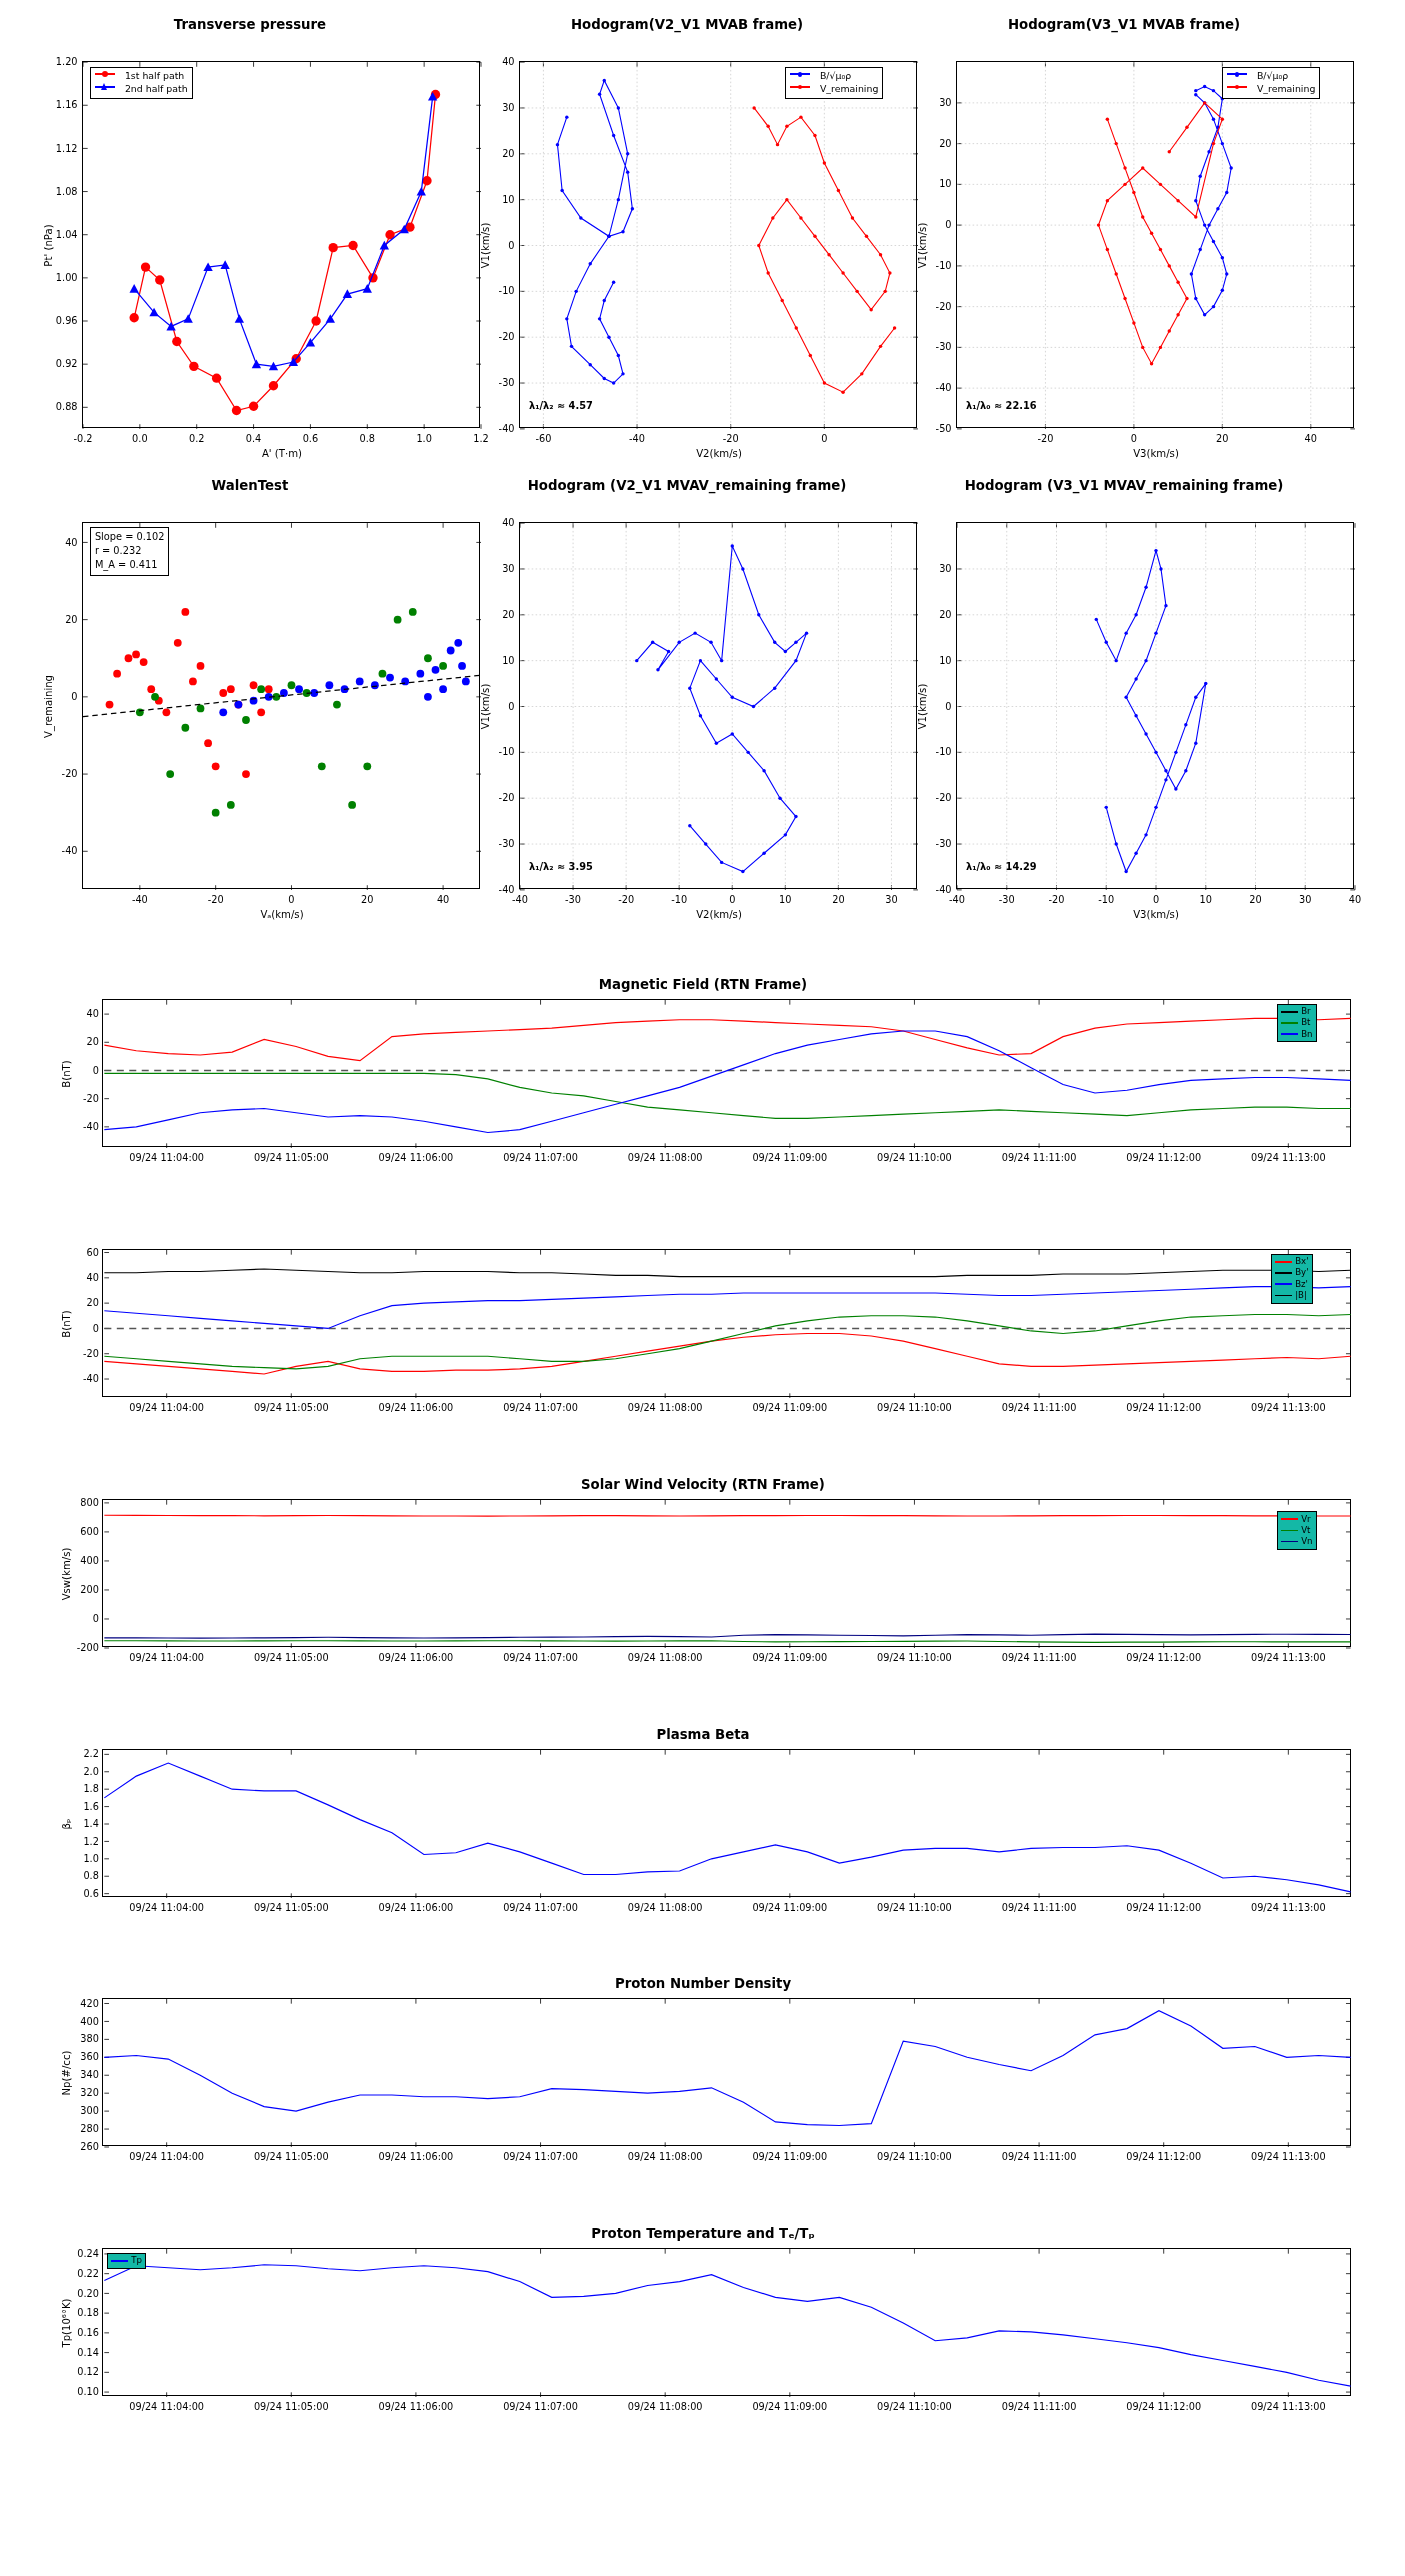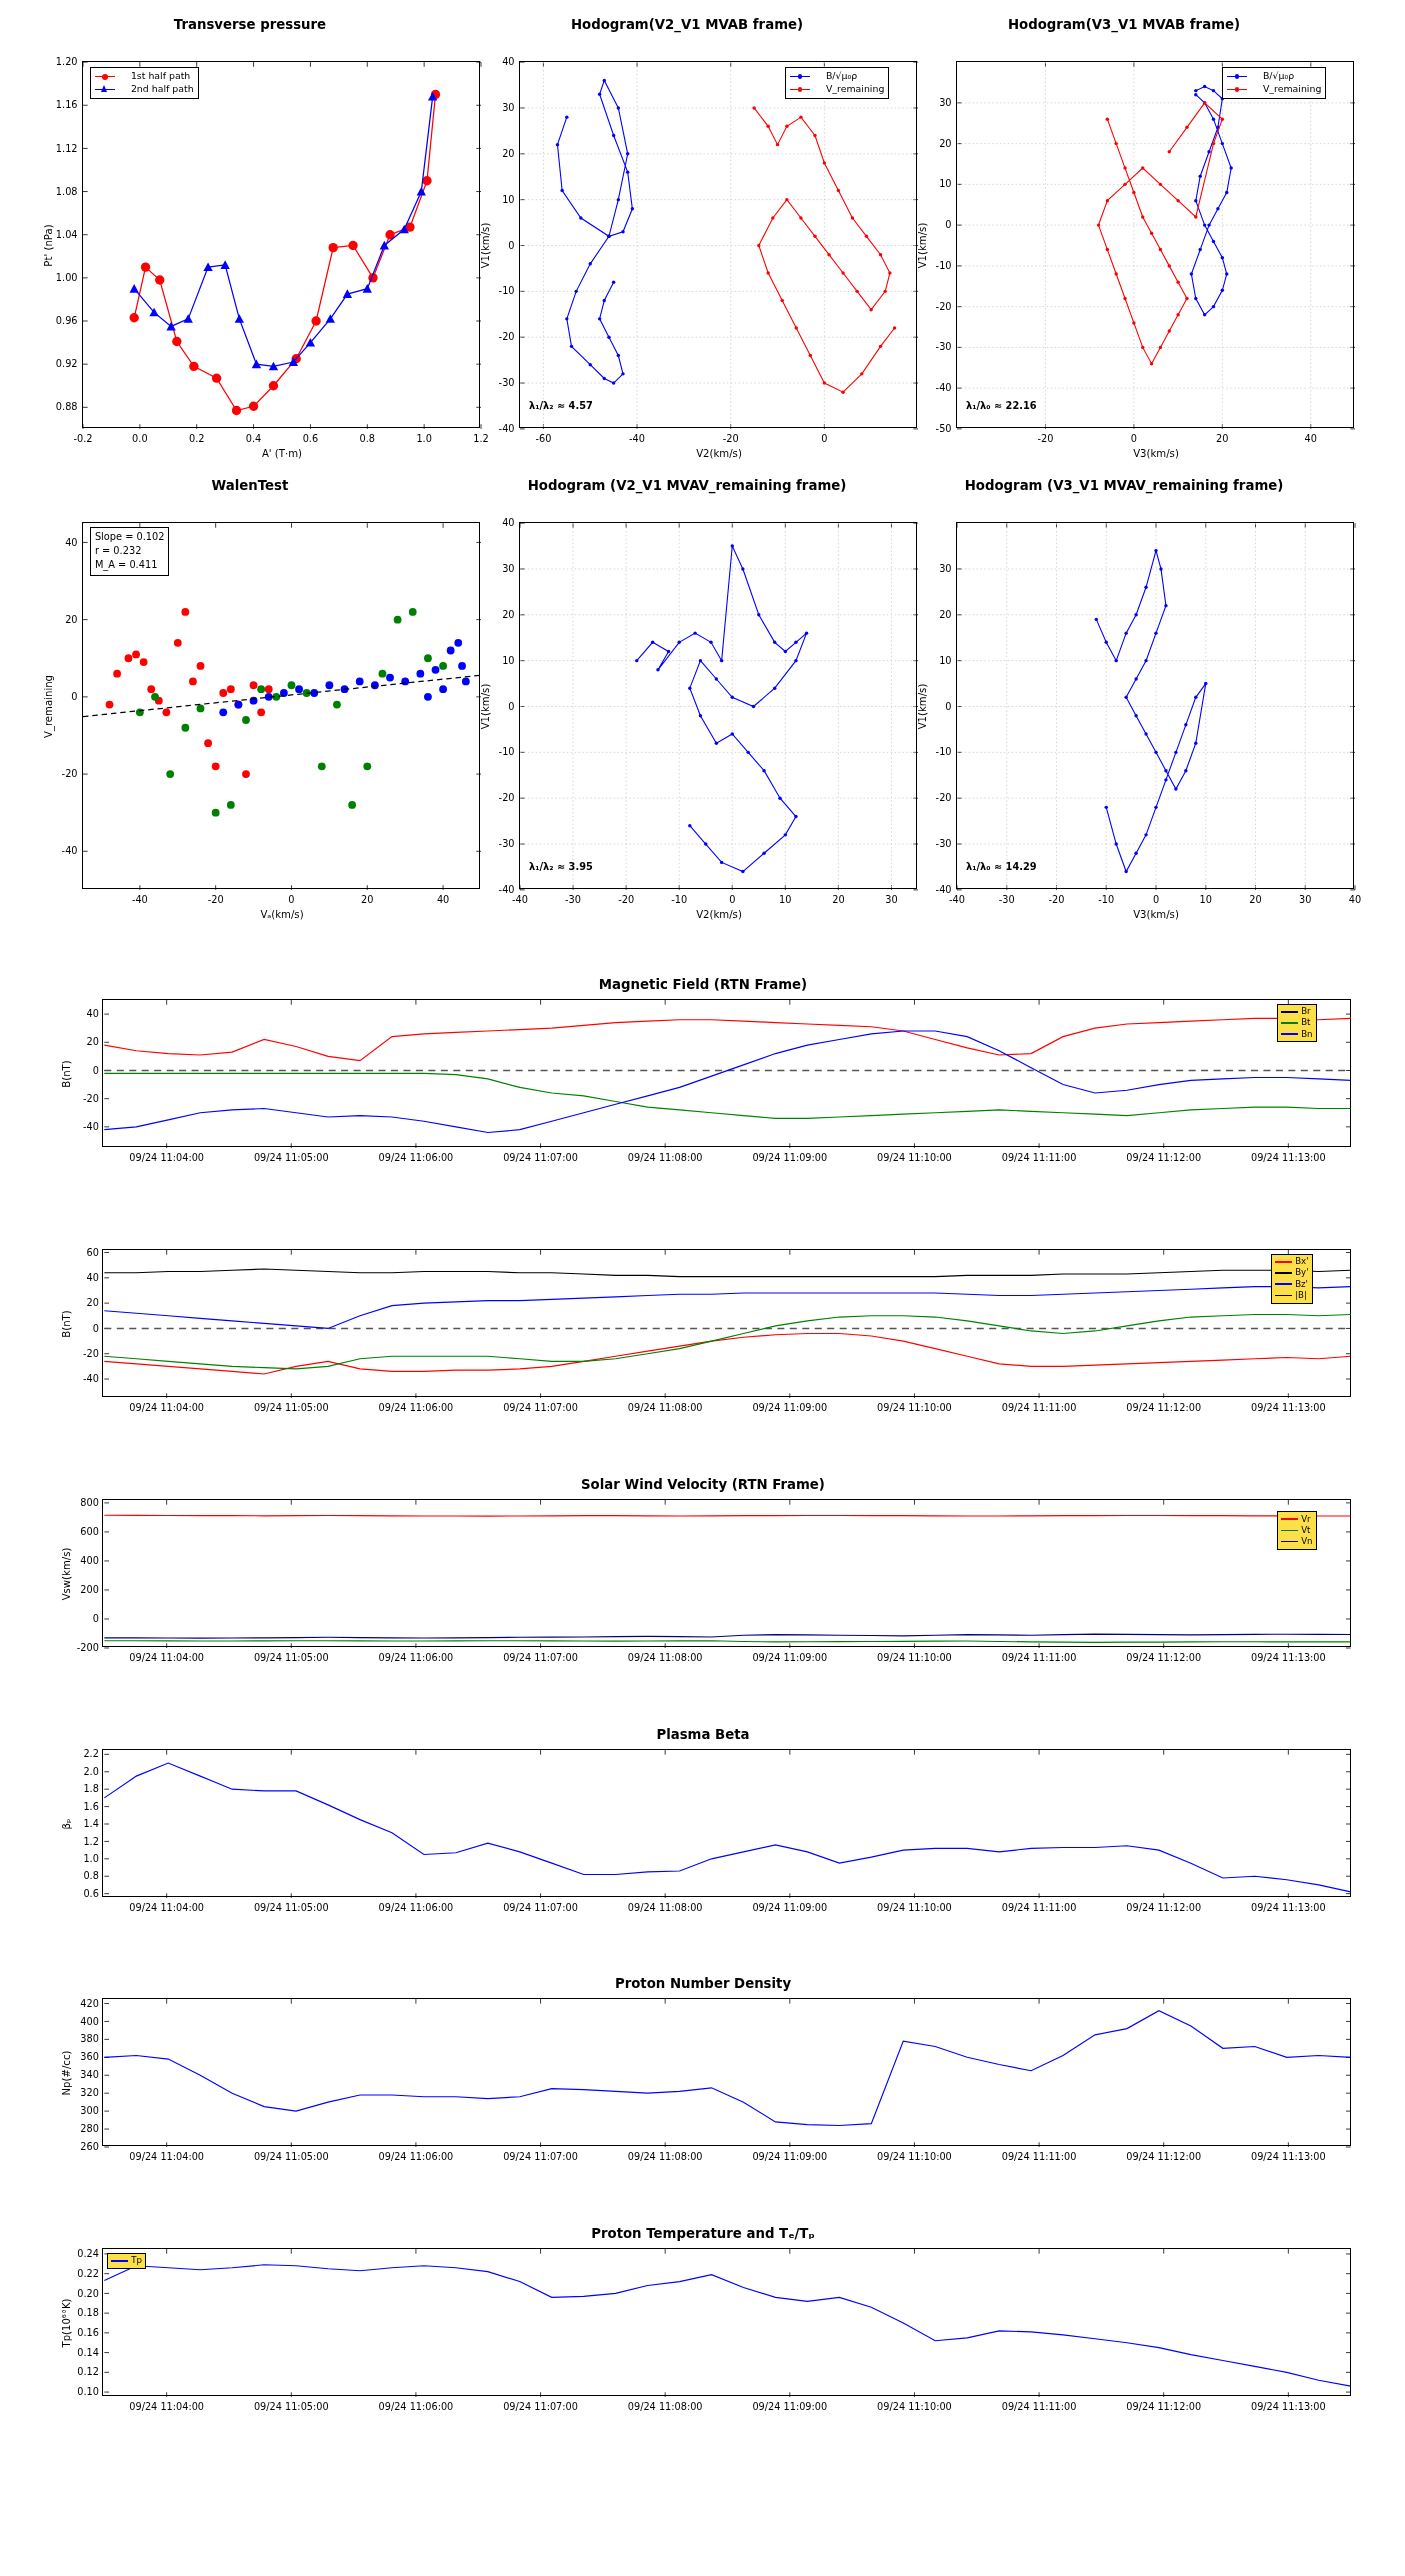--- a/index.html
+++ b/index.html
@@ -5,28 +5,28 @@
   html,body{margin:0;padding:0;background:#ffffff;}
   body{width:1405px;height:2576px;font-family:"DejaVu Sans",sans-serif;color:#000;}
   .page{position:relative;width:1405px;height:2576px;}
   .panel{position:absolute;box-sizing:border-box;}
   .axes{position:absolute;border:0.8px solid #000;background:#fff;box-sizing:border-box;overflow:visible;}
   .title{position:absolute;width:100%;text-align:center;font-size:13.3px;font-weight:bold;top:-22px;left:0;}
   svg{display:block;overflow:visible;}
   .tk{font-size:12.5px;fill:#000;font-family:"DejaVu Sans",sans-serif;}
   .axlabel{font-size:13px;fill:#000;font-family:"DejaVu Sans",sans-serif;}
   .legendbox{position:absolute;border:0.8px solid #000;background:#fff;font-size:9.4px;padding:2.3px 3.9px;line-height:1.35;}
-  .legendbox .row{display:flex;align-items:center;gap:16px;white-space:nowrap;}
+  .legendbox .row{display:flex;align-items:flex-start;gap:10px;white-space:nowrap;}
   .lmark{width:20px;height:7.8px;position:relative;display:inline-block;}
   .lmark .ln{position:absolute;top:3.1px;left:0;width:20px;height:1.6px;}
   .lmark .dot{position:absolute;top:0.8px;left:7px;width:6.2px;height:6.2px;border-radius:50%;}
   .lmark .tri{position:absolute;top:0px;left:6.2px;width:0;height:0;border-left:3.9px solid transparent;border-right:3.9px solid transparent;}
   .annot{position:absolute;font-size:9.8px;font-weight:bold;}
   .annotbox{position:absolute;border:0.8px solid #000;background:#fff;font-size:9.8px;padding:2.3px 3.9px;line-height:1.45;}
-  .tsleg{position:absolute;border:0.8px solid #000;background:#fde047;font-size:8.6px;padding:1.6px 3.1px;line-height:1.3;}
+  .tsleg{position:absolute;border:0.8px solid #000;background:#14b8a6;font-size:8.6px;padding:1.6px 3.1px;line-height:1.3;}
   .tsleg .row{display:flex;align-items:center;gap:3.1px;}
   .tsleg .lmark{width:17px;}
   .tsleg .lmark .ln{width:17px;}
 </style>
 </head>
 <body>
 
 <div class="page">
 
   <div class="panel" style="left:55px;top:39px;width:390px;height:390px;">

